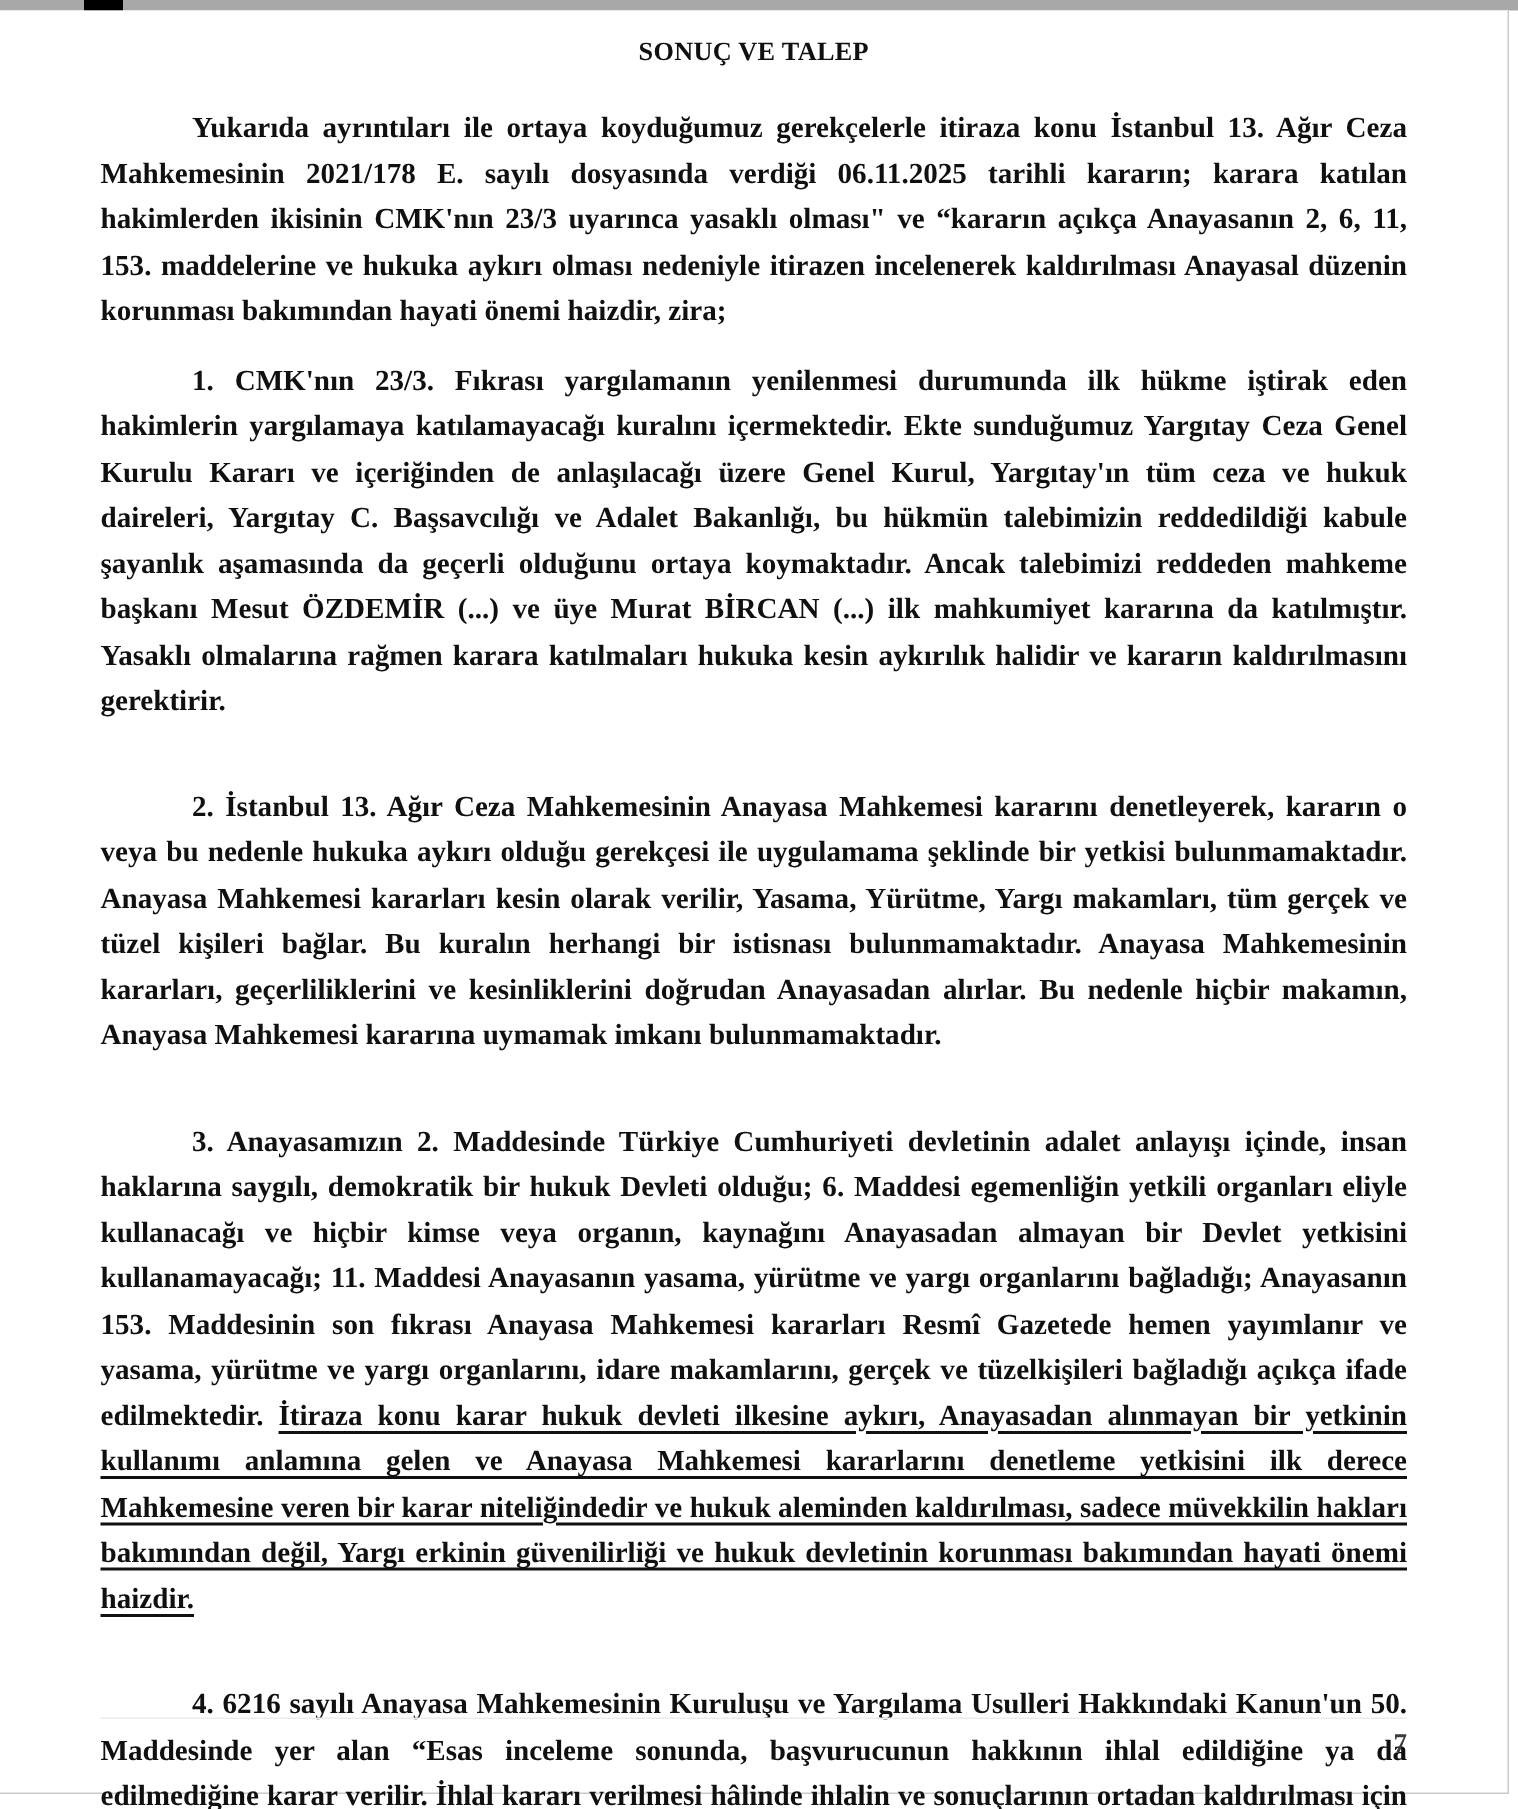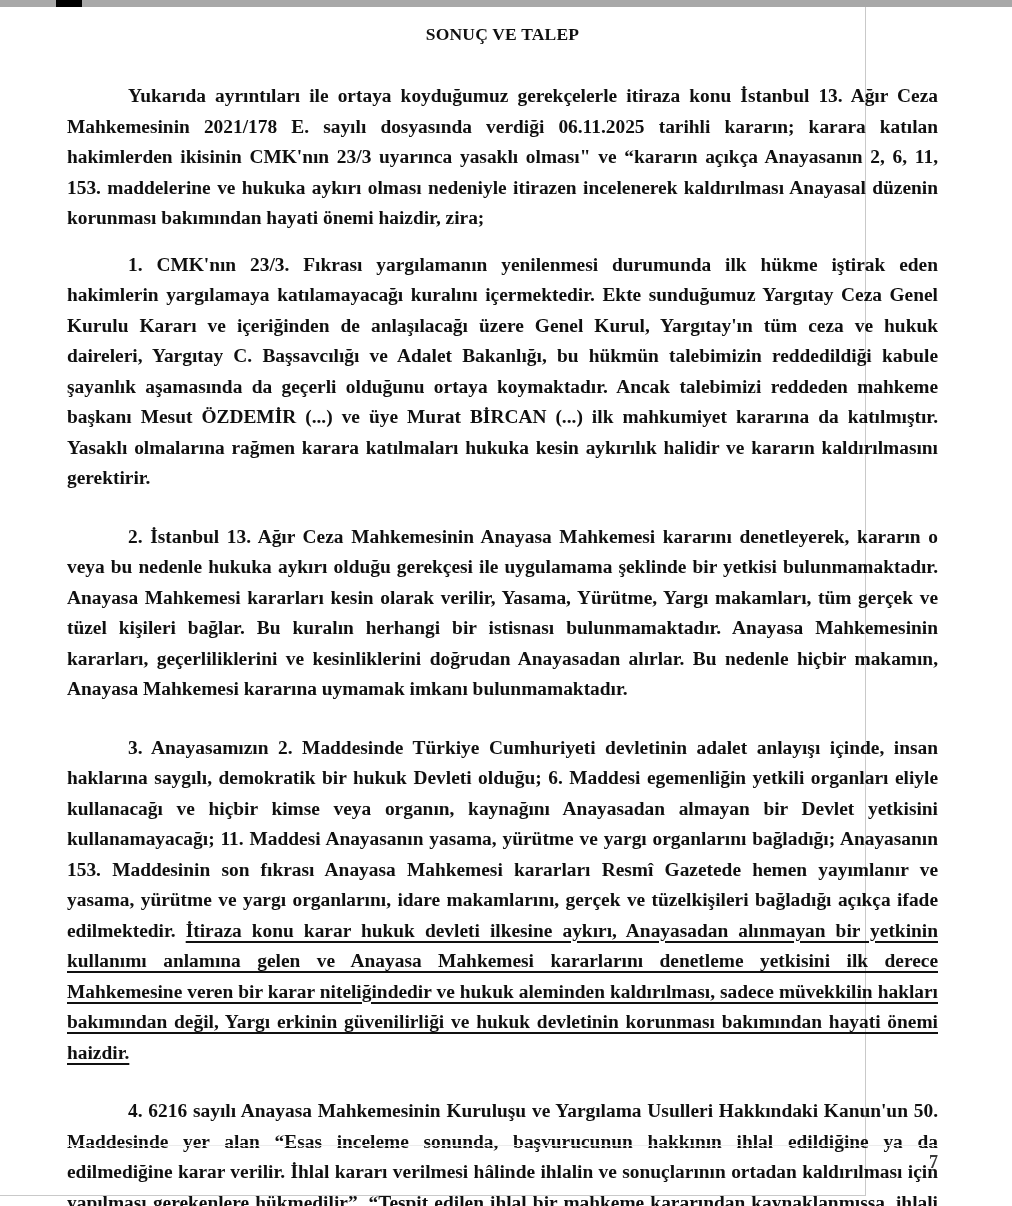--- a/index.html
+++ b/index.html
@@ -29,21 +29,21 @@
     width: 26px;
     height: 7px;
     background: #000000;
   }
 
   
   .page {
     position: absolute;
     top: 7px;
     left: 0;
-    width: 866px;
+    width: 1006px;
     height: 1189px;
     background: #ffffff;
     border-right: 1px solid #c9c9c9;
     border-bottom: 1px solid #c9c9c9;
     box-sizing: border-box;
   }
 
   .page-body {
     position: absolute;
     top: 0;
@@ -66,23 +66,23 @@
     text-align: justify;
     text-justify: inter-word;
     font-weight: bold;
     font-size: 19.4px;
     line-height: 30.5px;
     color: #101010;
     margin: 0;
     text-indent: 61px;
     hyphens: none;
   }
-  .para.first { margin-top: 36px; }
+  .para.first { margin-top: 26px; }
   .para.tight { margin-top: 16px; }
-  .para.spaced { margin-top: 28px; }
+  .para.spaced { margin-top: 40px; }
 
   .underlined {
     text-decoration: underline;
     text-decoration-thickness: 1.5px;
     text-underline-offset: 3.5px;
   }
 
   
   .footer-rule {
     position: absolute;

